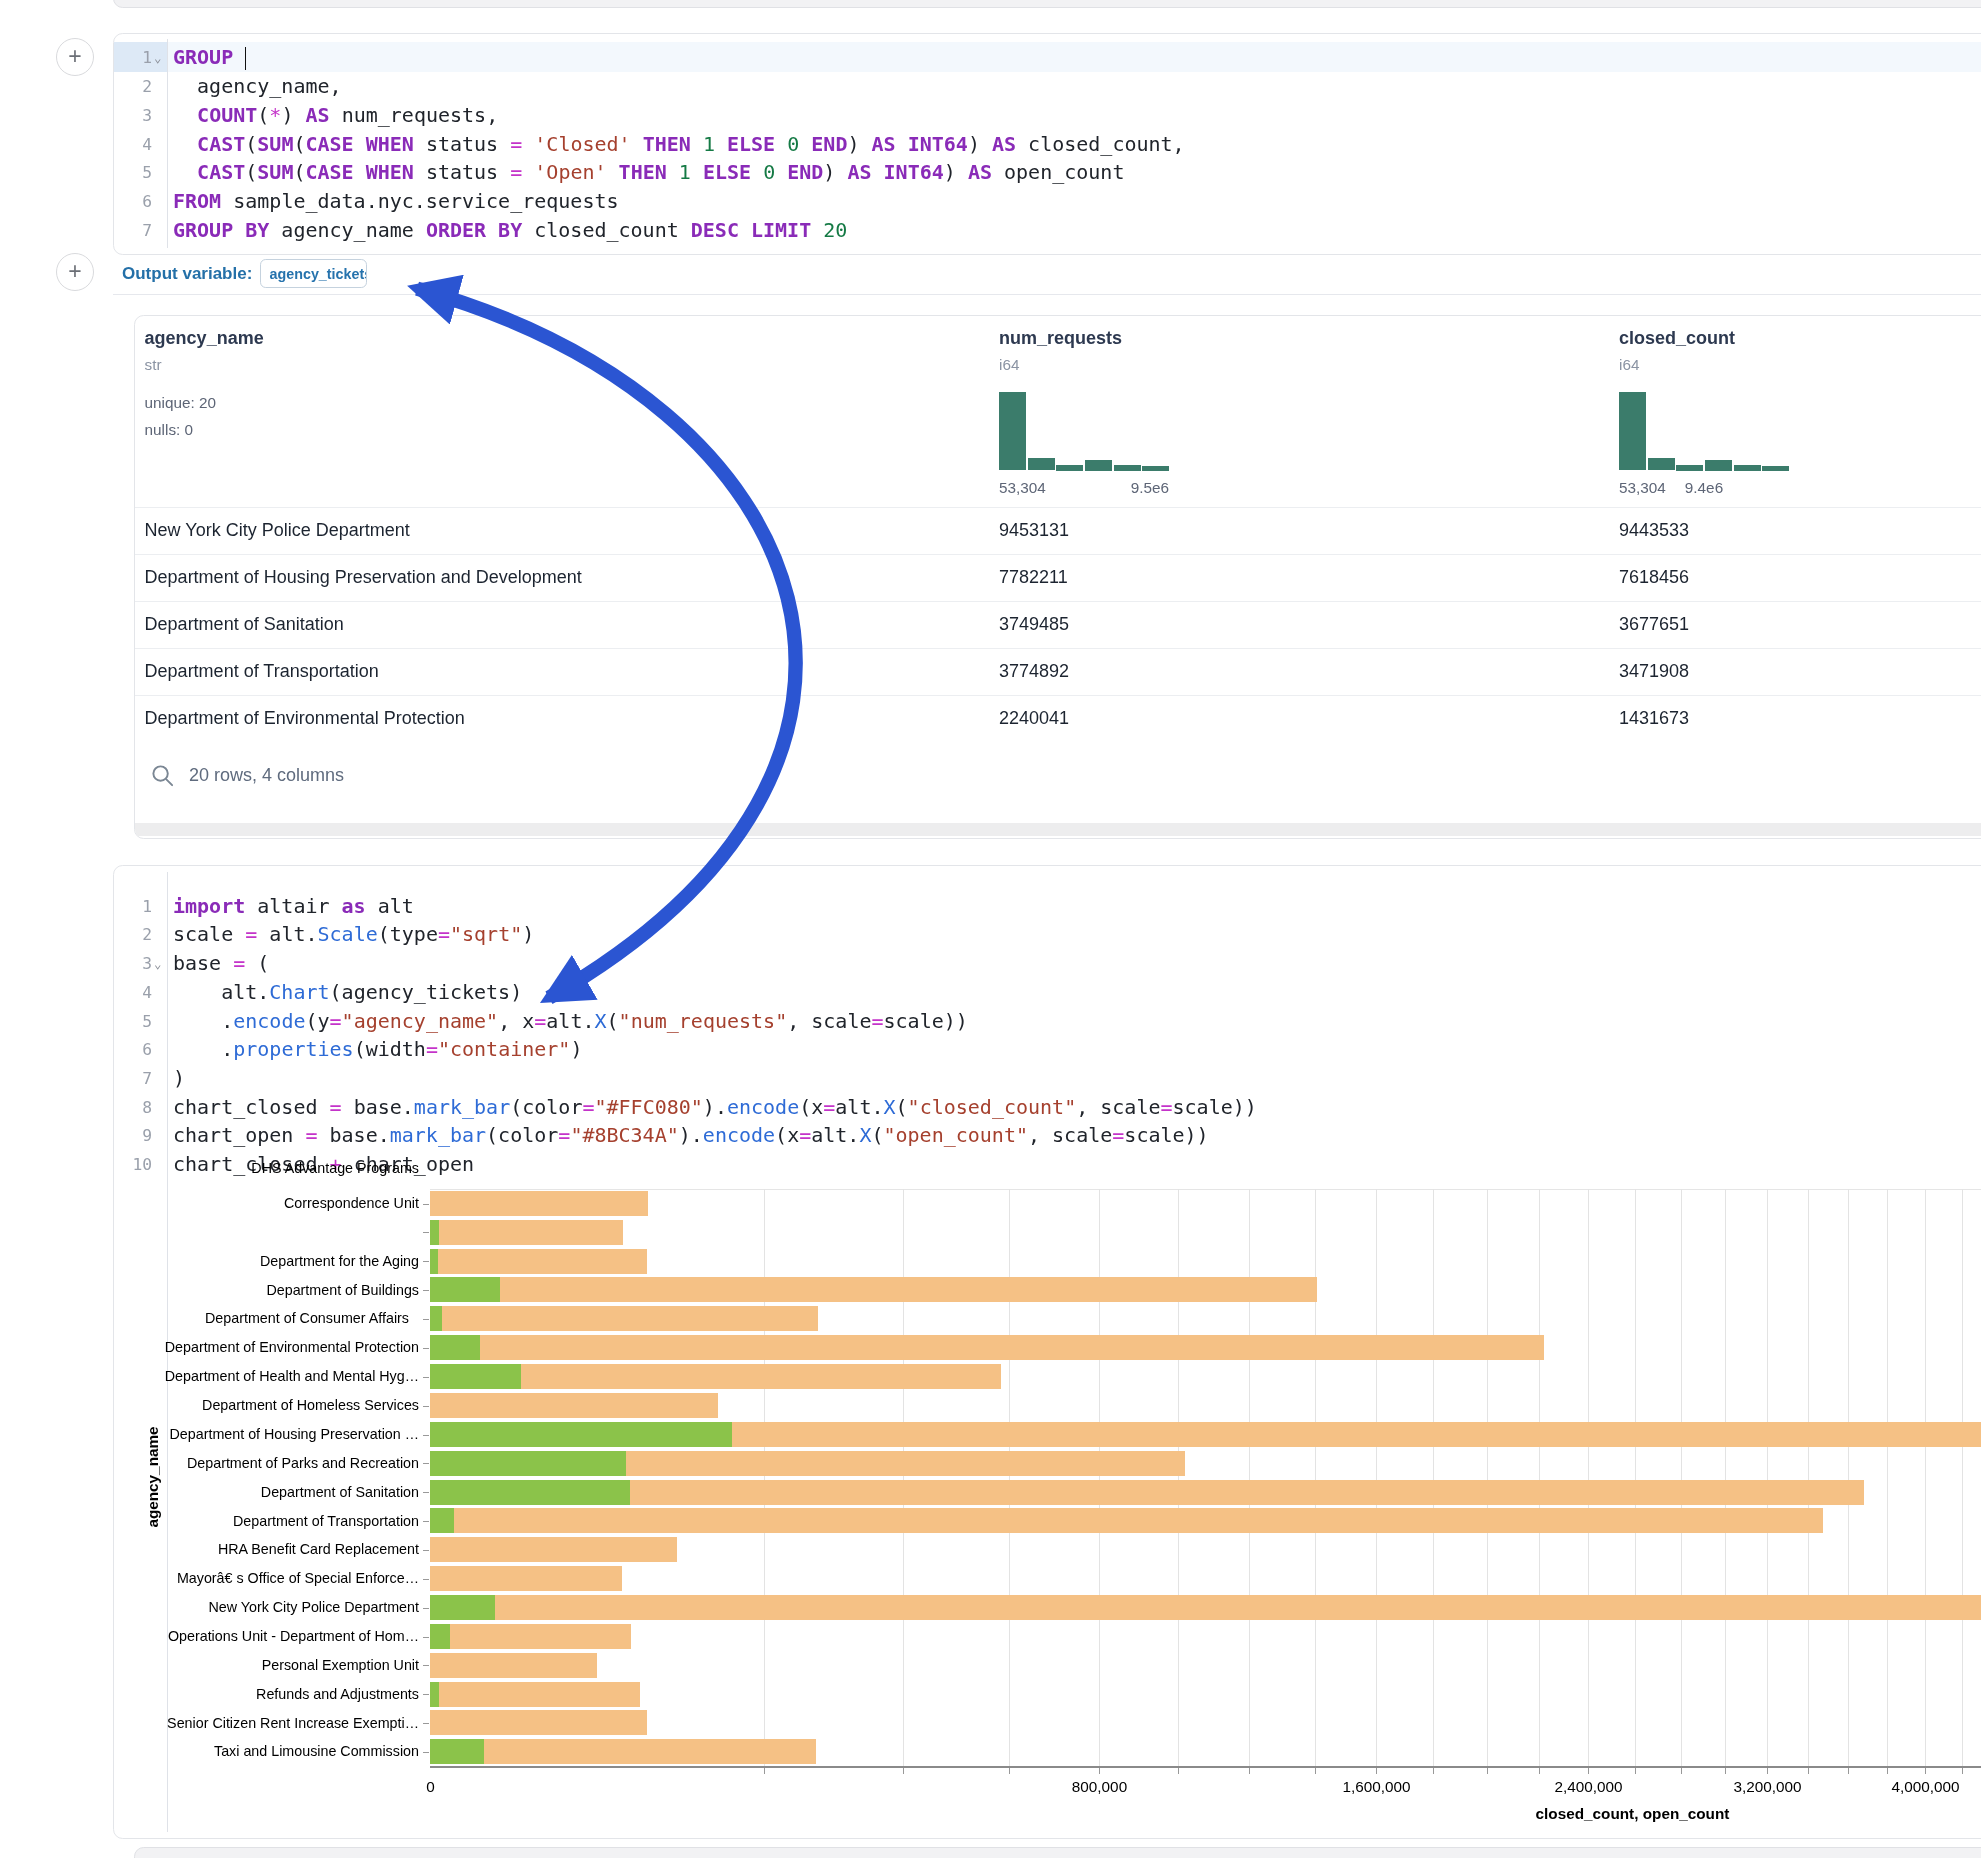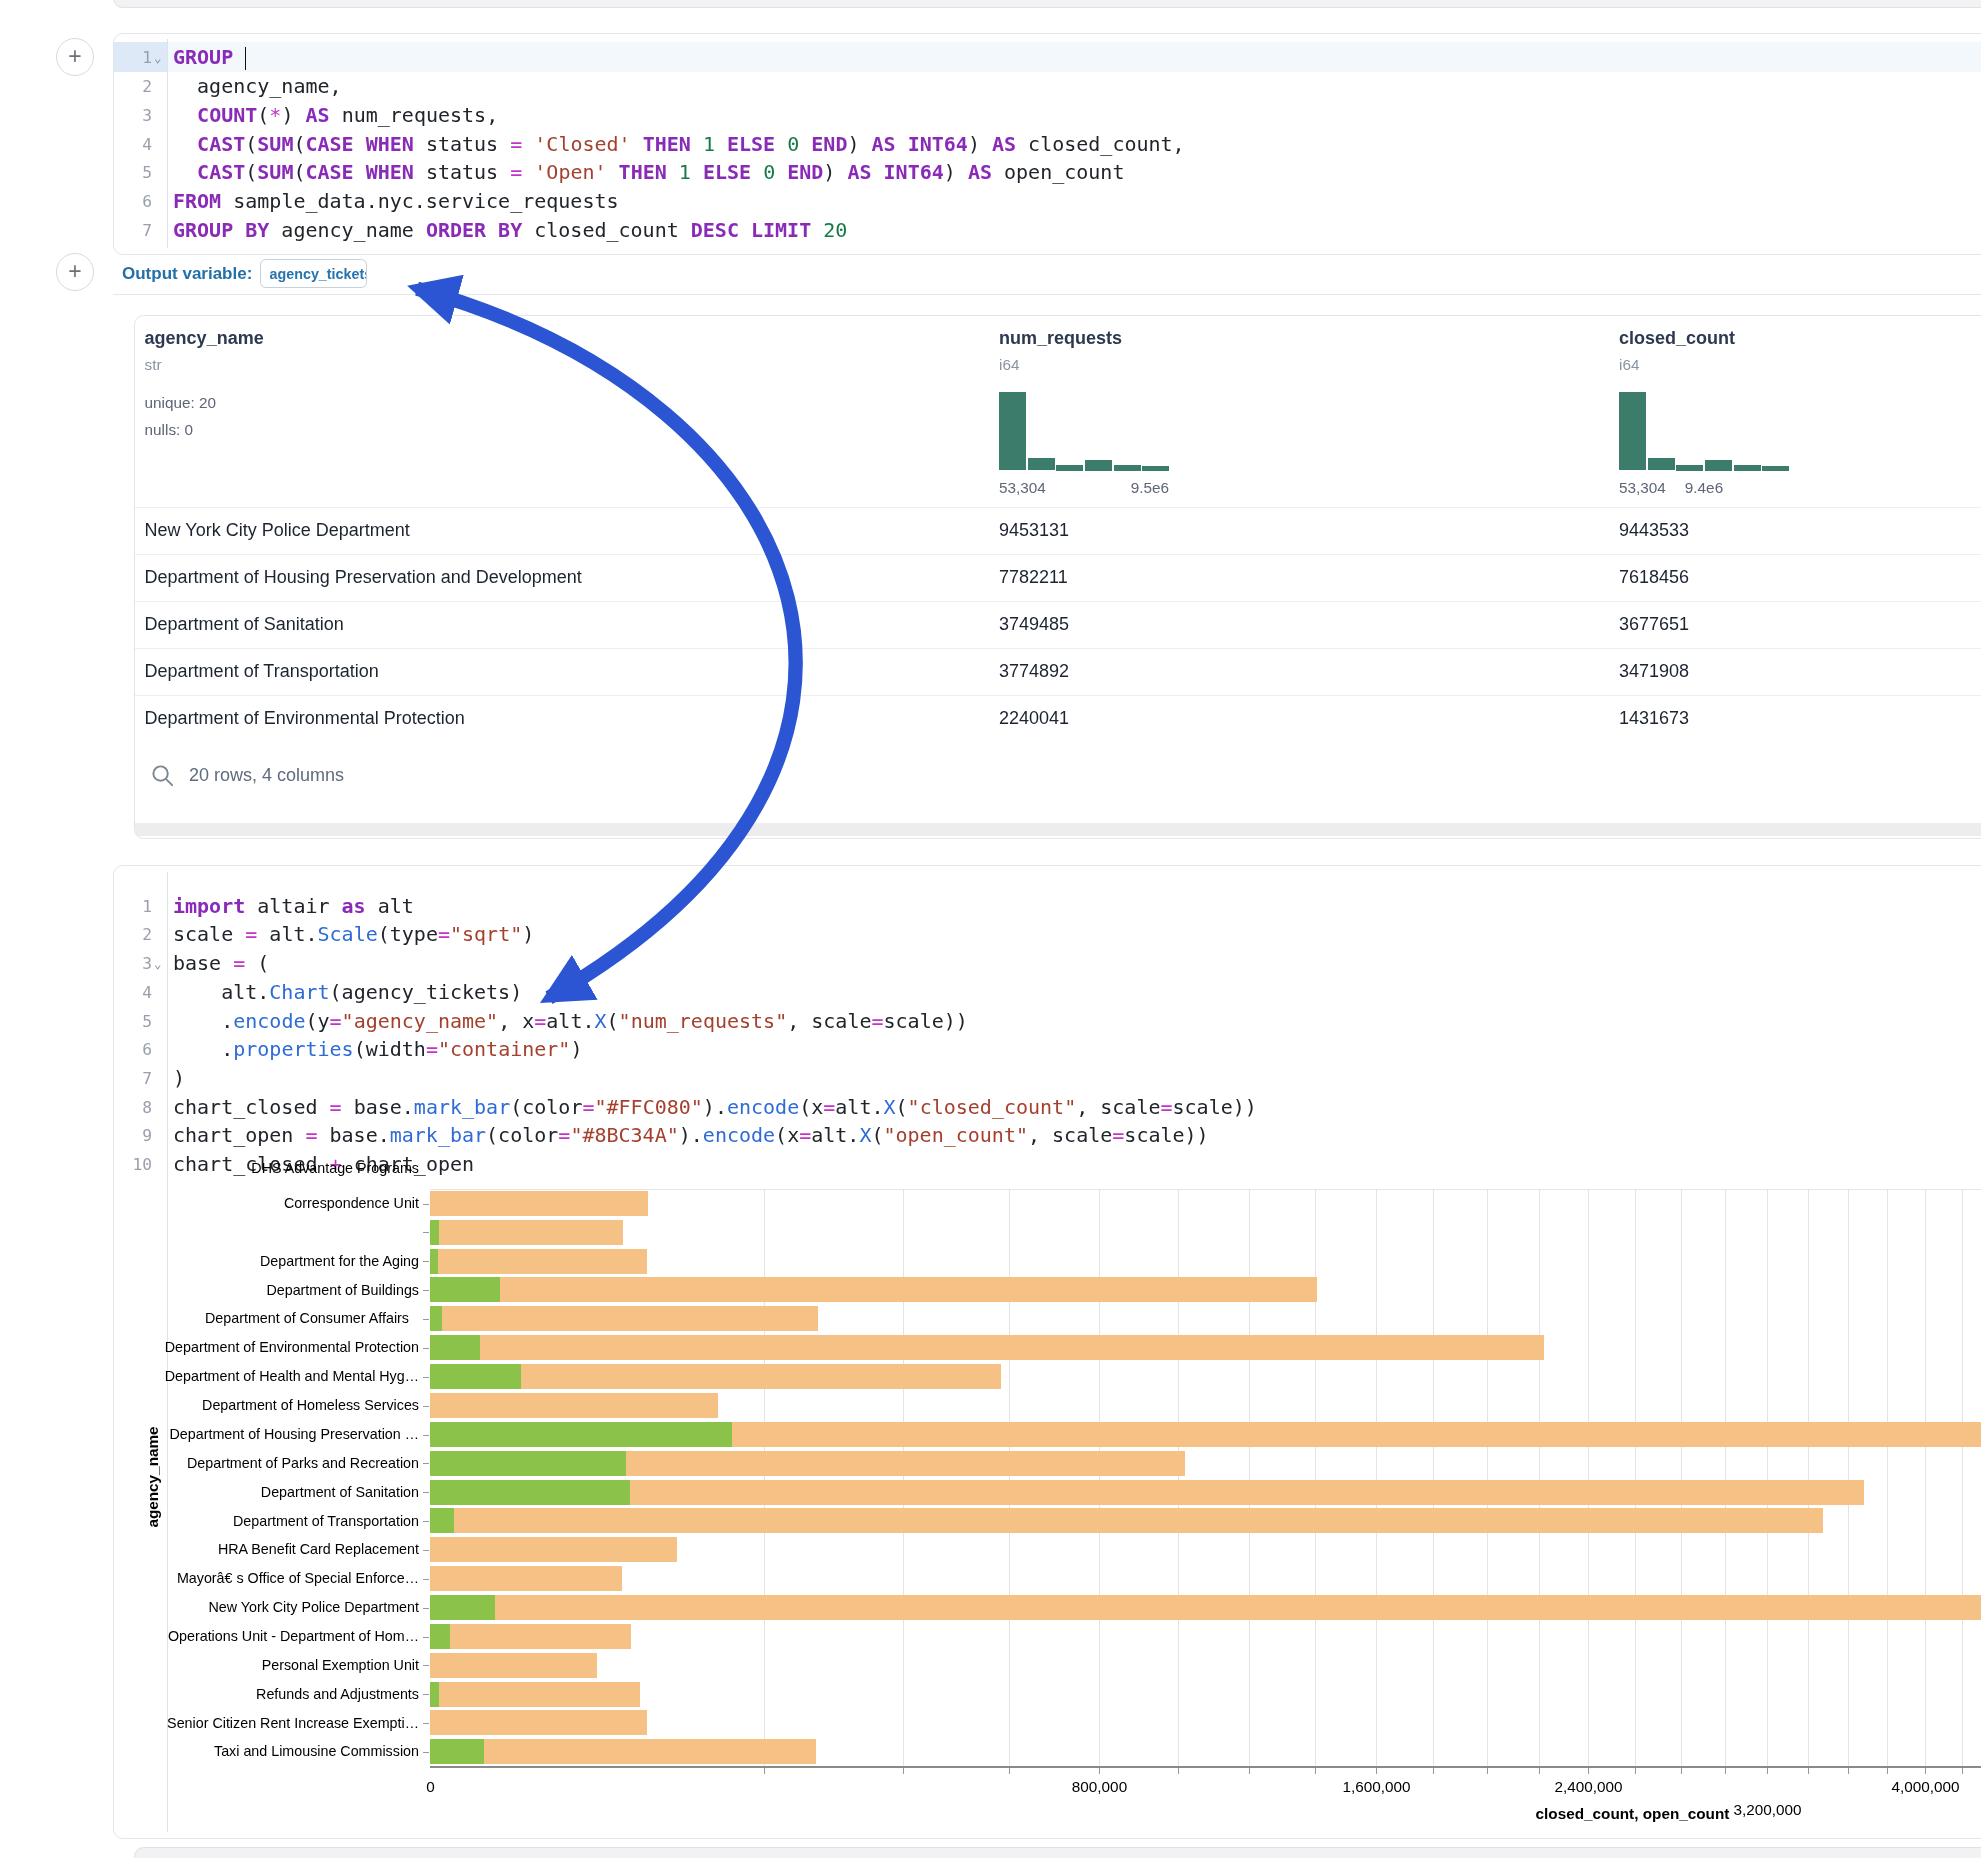--- a/index.html
+++ b/index.html
@@ -272,21 +272,21 @@
       <div class="ytick" style="left:423px;top:1723px;"></div>
       <div class="bar" style="left:430px;top:1739px;width:386px;height:25px;background:#F5C185;"></div>
       <div class="bar" style="left:430px;top:1739px;width:54px;height:25px;background:#8BC34A;"></div>
       <div class="ylab" style="left:161px;top:1743px;">Taxi and Limousine Commission</div>
       <div class="ytick" style="left:423px;top:1752px;"></div>
       <div style="position:absolute;left:430px;width:1551px;top:1766px;height:1.9px;background:#8a8a8a;"></div>
       <div class="xlab" style="left:430px;top:1778px;">0</div>
       <div class="xlab" style="left:1099px;top:1778px;">800,000</div>
       <div class="xlab" style="left:1376px;top:1778px;">1,600,000</div>
       <div class="xlab" style="left:1588px;top:1778px;">2,400,000</div>
-      <div class="xlab" style="left:1767px;top:1778px;margin-top:23px;">3,200,000</div>
+      <div class="xlab" style="left:1767px;top:1778px;">3,200,000</div>
       <div class="xlab" style="left:1925px;top:1778px;">4,000,000</div>
       <div class="axis-title" style="left:1518px;top:1805px;width:229px;text-align:center;">closed_count, open_count</div>
       <div class="axis-title" style="left: 86px; top: 1468px; width: 134px; text-align: center; transform: rotate(-90deg);">agency_name</div>
     </div>
 
   <div class="partial" style="left:134px;top:1847px;right:-11.5px;height:38px;"></div>
 
   <svg style="left:0;top:0;pointer-events:none;" width="1982" height="1858" viewBox="0 0 2073 1944">
     <defs>
       <marker id="ah" viewBox="0 0 10 10" refX="8" refY="5" markerWidth="3.6" markerHeight="3.6" orient="auto-start-reverse" markerUnits="strokeWidth">

